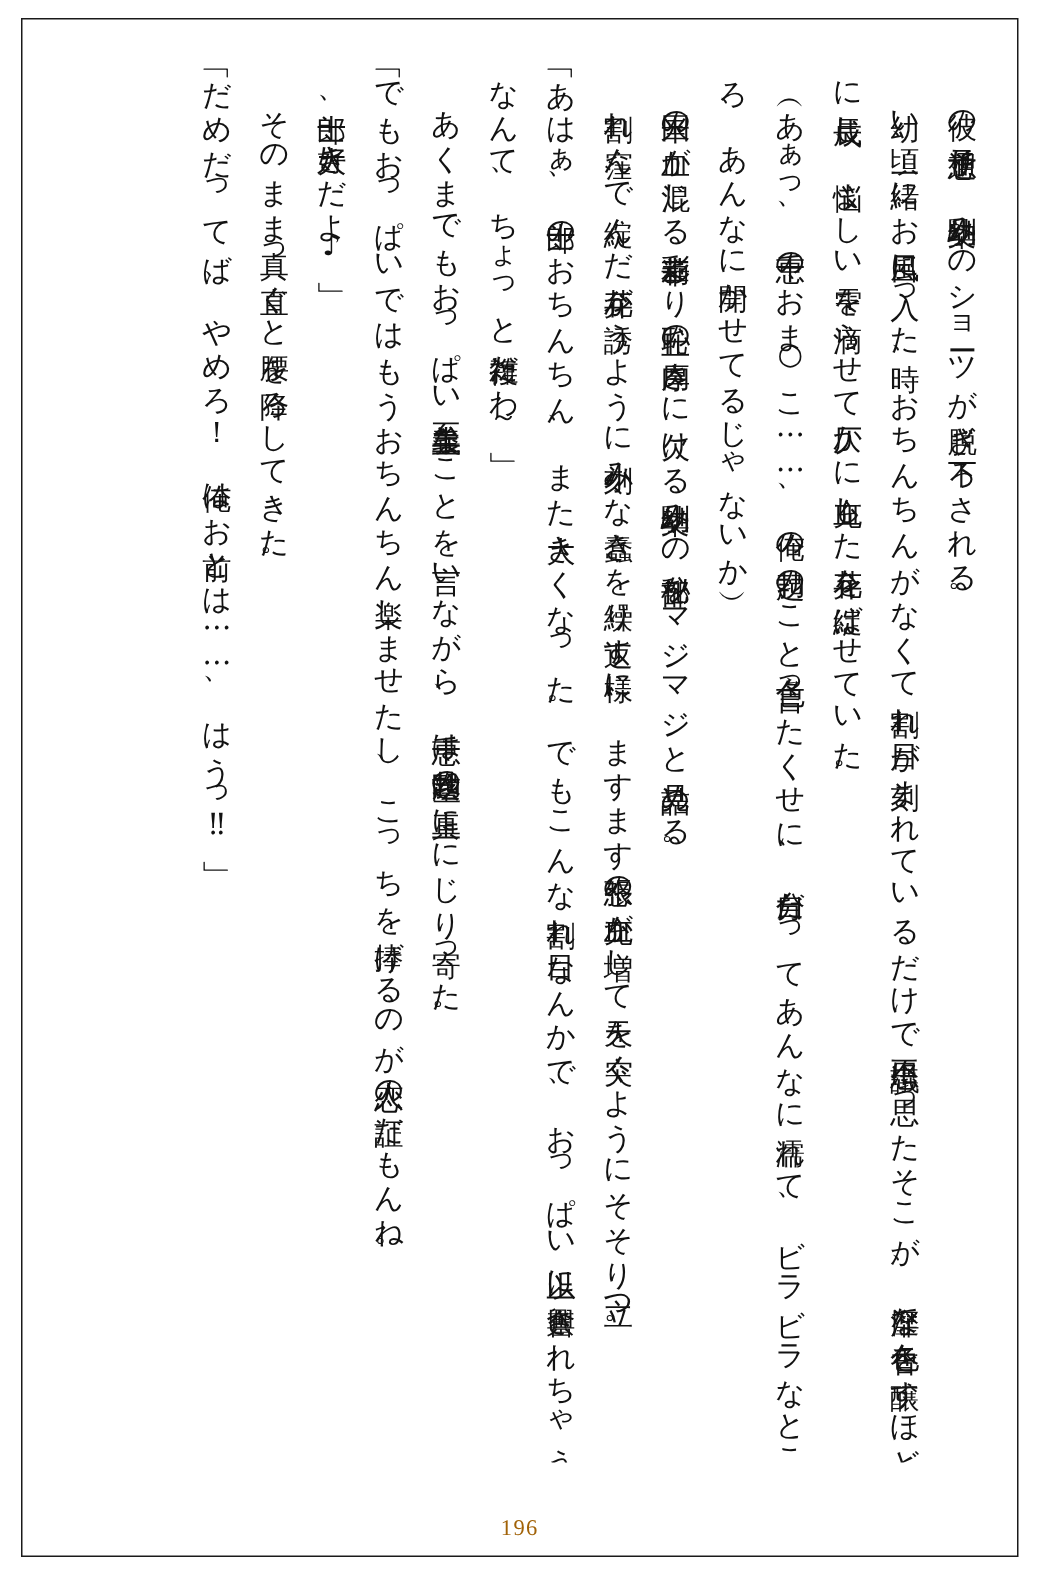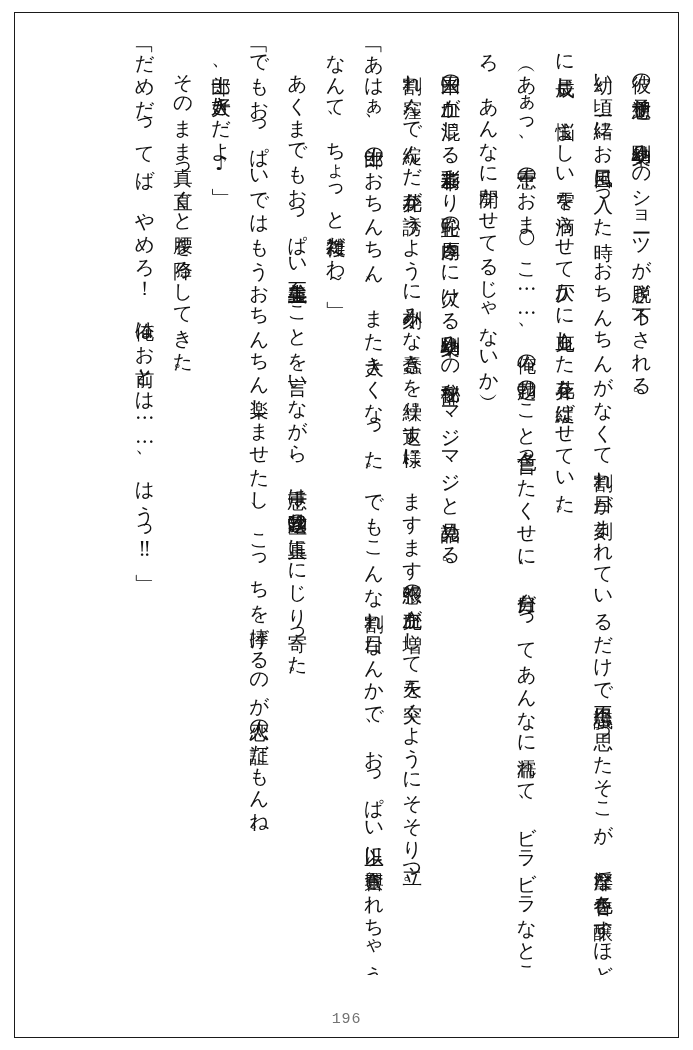--- a/index.html
+++ b/index.html
@@ -57,23 +57,23 @@
   }
   #text-block p.noindent {
     text-indent: 0;
   }
   #page-number {
     position: absolute;
     left: 0;
     right: 0;
     bottom: 22px;
     text-align: center;
-    font-family: Liberation Mono, monospace;
+    font-family: Liberation Serif, serif;
     font-size: 15px;
-    color: #737373;
+    color: #a16207;
     letter-spacing: 0.06em;
     margin-top: 12px;
   }
 </style>
 </head>
 <body>
 
 <div id="page">
 
   <div id="page-frame"></div>

